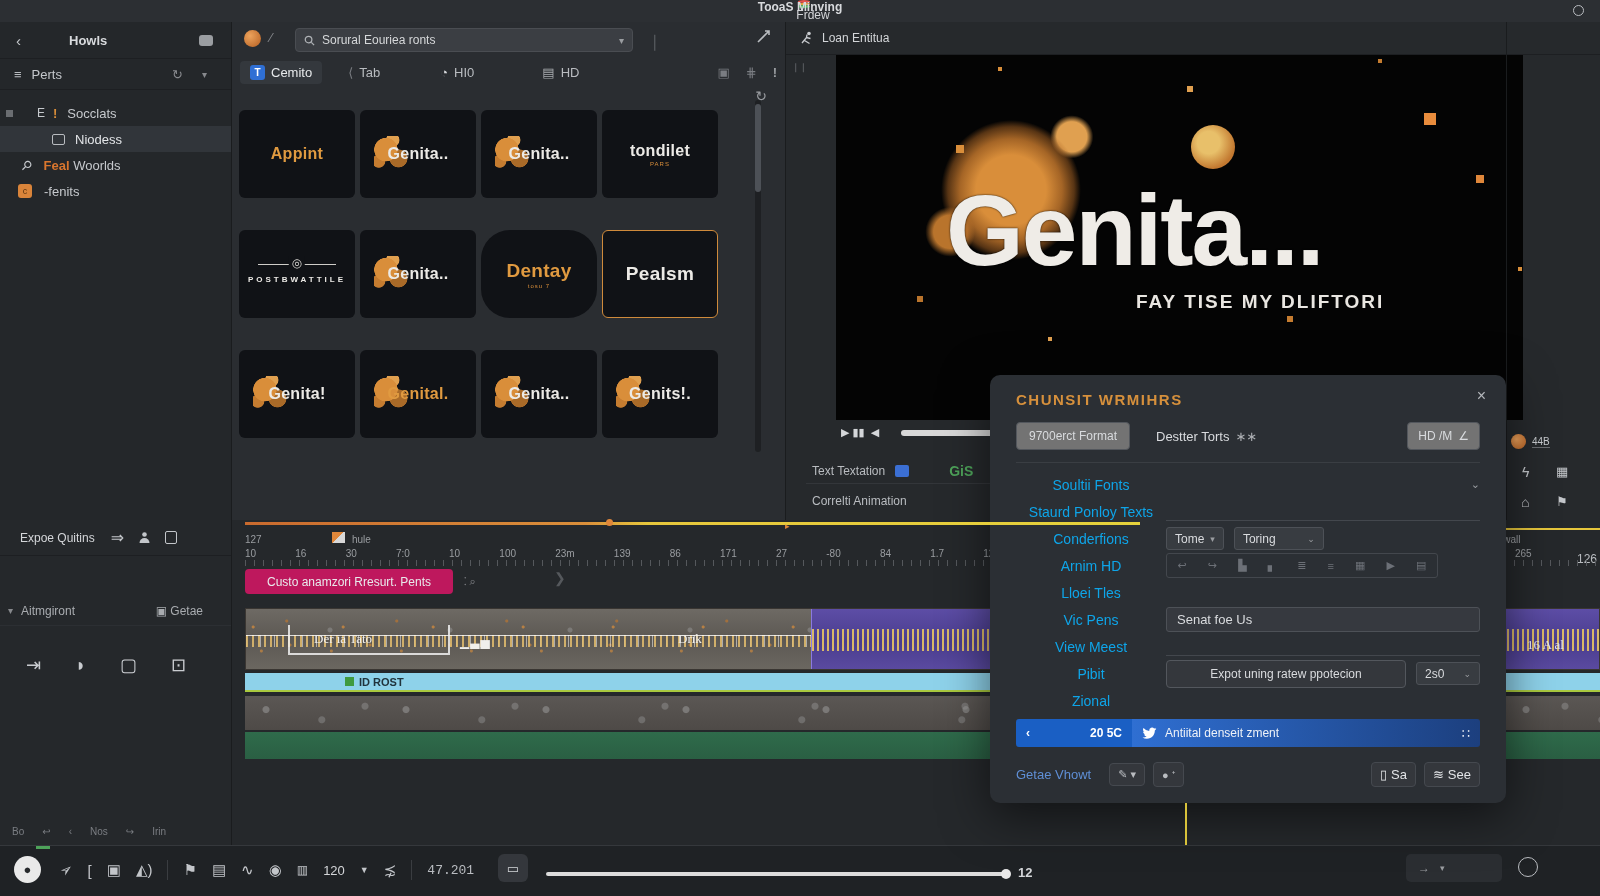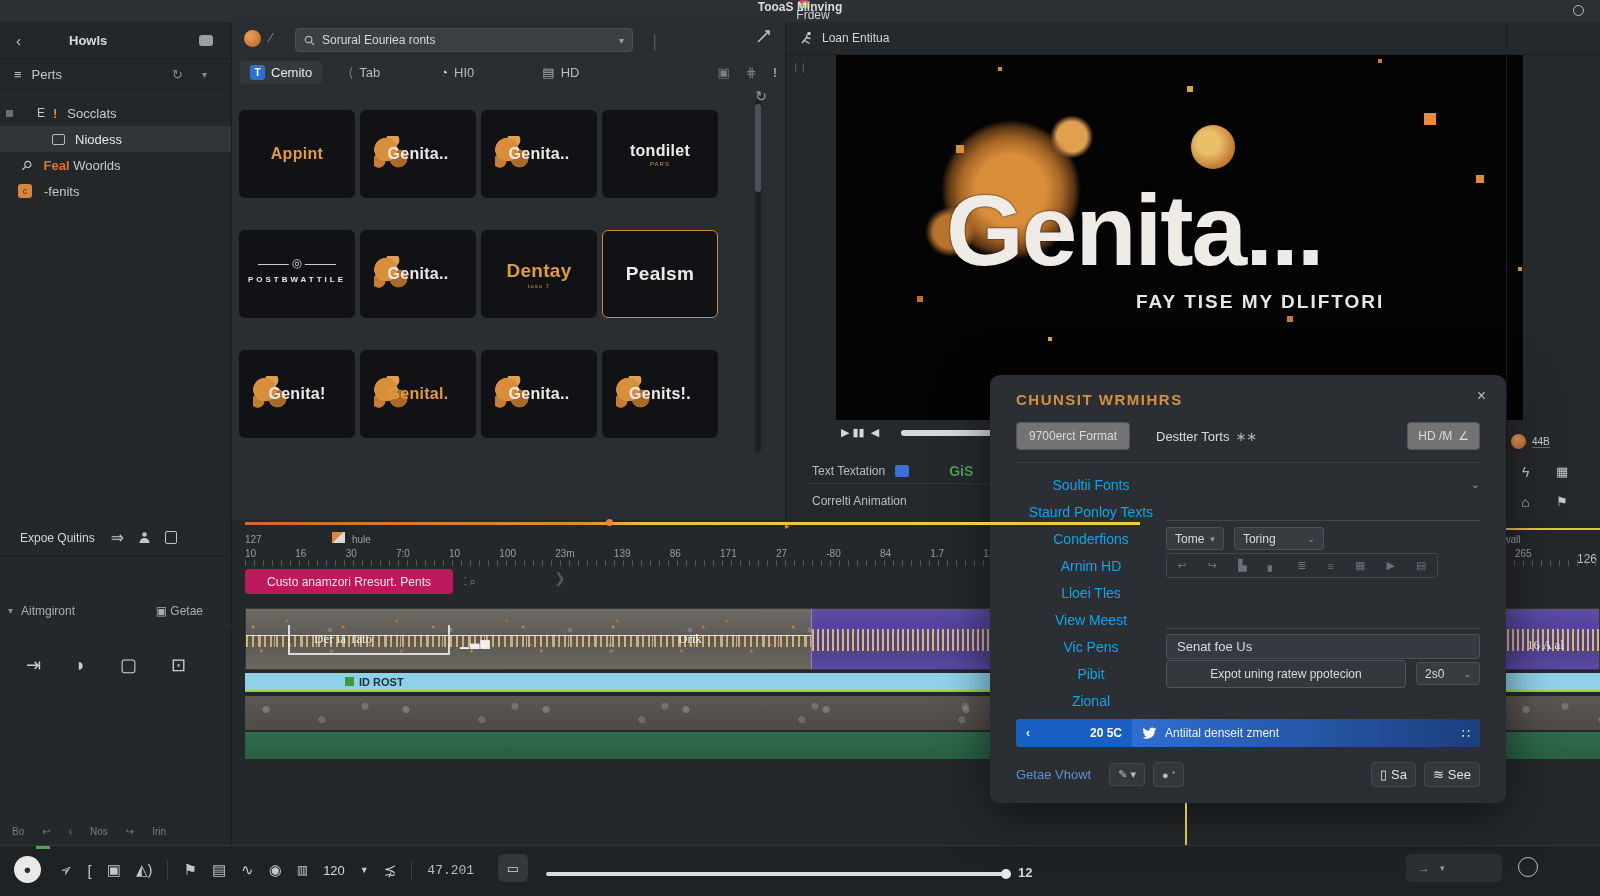--- a/index.html
+++ b/index.html
@@ -239,21 +239,21 @@
           <span class="sub">PARS</span>
         </div>
 
       <div class="thumb" style="left:0;top:128px;">
           <div class="minimal-deco"></div>
           <span class="t c-white" style="font-size:8px;letter-spacing:3px;">POSTBWATTILE</span>
         </div>
       <div class="thumb splat" style="left:121px;top:128px;">
           <span class="t c-mixed">Genita..</span>
         </div>
-      <div class="thumb" style="left:242px;top:128px;">
+      <div class="thumb" style="left:242px;top:128px;border-radius:29px;">
           <span class="t c-orange" style="font-size:19px;">Dentay</span>
           <span class="sub">tosu 7</span>
         </div>
       <div class="thumb selected" style="left:363px;top:128px;">
           <span class="t c-white" style="font-size:19px;">Pealsm</span>
         </div>
 
       <div class="thumb splat" style="left:0;top:248px;">
           <span class="t c-mixed">Genita!</span>
         </div>
@@ -491,26 +491,26 @@
           <span>≡</span>
           <span>▦</span>
           <span>▶</span>
           <span>▤</span>
       </div>
     </div>
     <div class="frow">
       <span class="flabel">Lloei Tles</span>
     </div>
     <div class="frow">
+      <span class="flabel">Vic Pens</span>
+      <input class="text-input" value="Senat foe Us" style="">
+    </div>
+    <div class="frow">
       <span class="flabel">View Meest</span>
       <span style="flex:1;border-bottom:1px solid #43474d;align-self:flex-end;margin-bottom:4px;"></span>
-    </div>
-    <div class="frow">
-      <span class="flabel">Vic Pens</span>
-      <input class="text-input" value="Senat foe Us" style="">
     </div>
     <div class="frow">
       <span class="flabel">Pibit</span>
       <span class="box-btn" style="width:240px;justify-content:center;background:#34373c;">Expot uning ratew ppotecion</span>
       <span class="drop" style="margin-left:10px;width:64px;justify-content:space-between;">
           <span>2s0</span>
           <span style="font-size:9px;color:#9a9da1;">⌄</span>
         </span>
     </div>
     <div class="frow">

